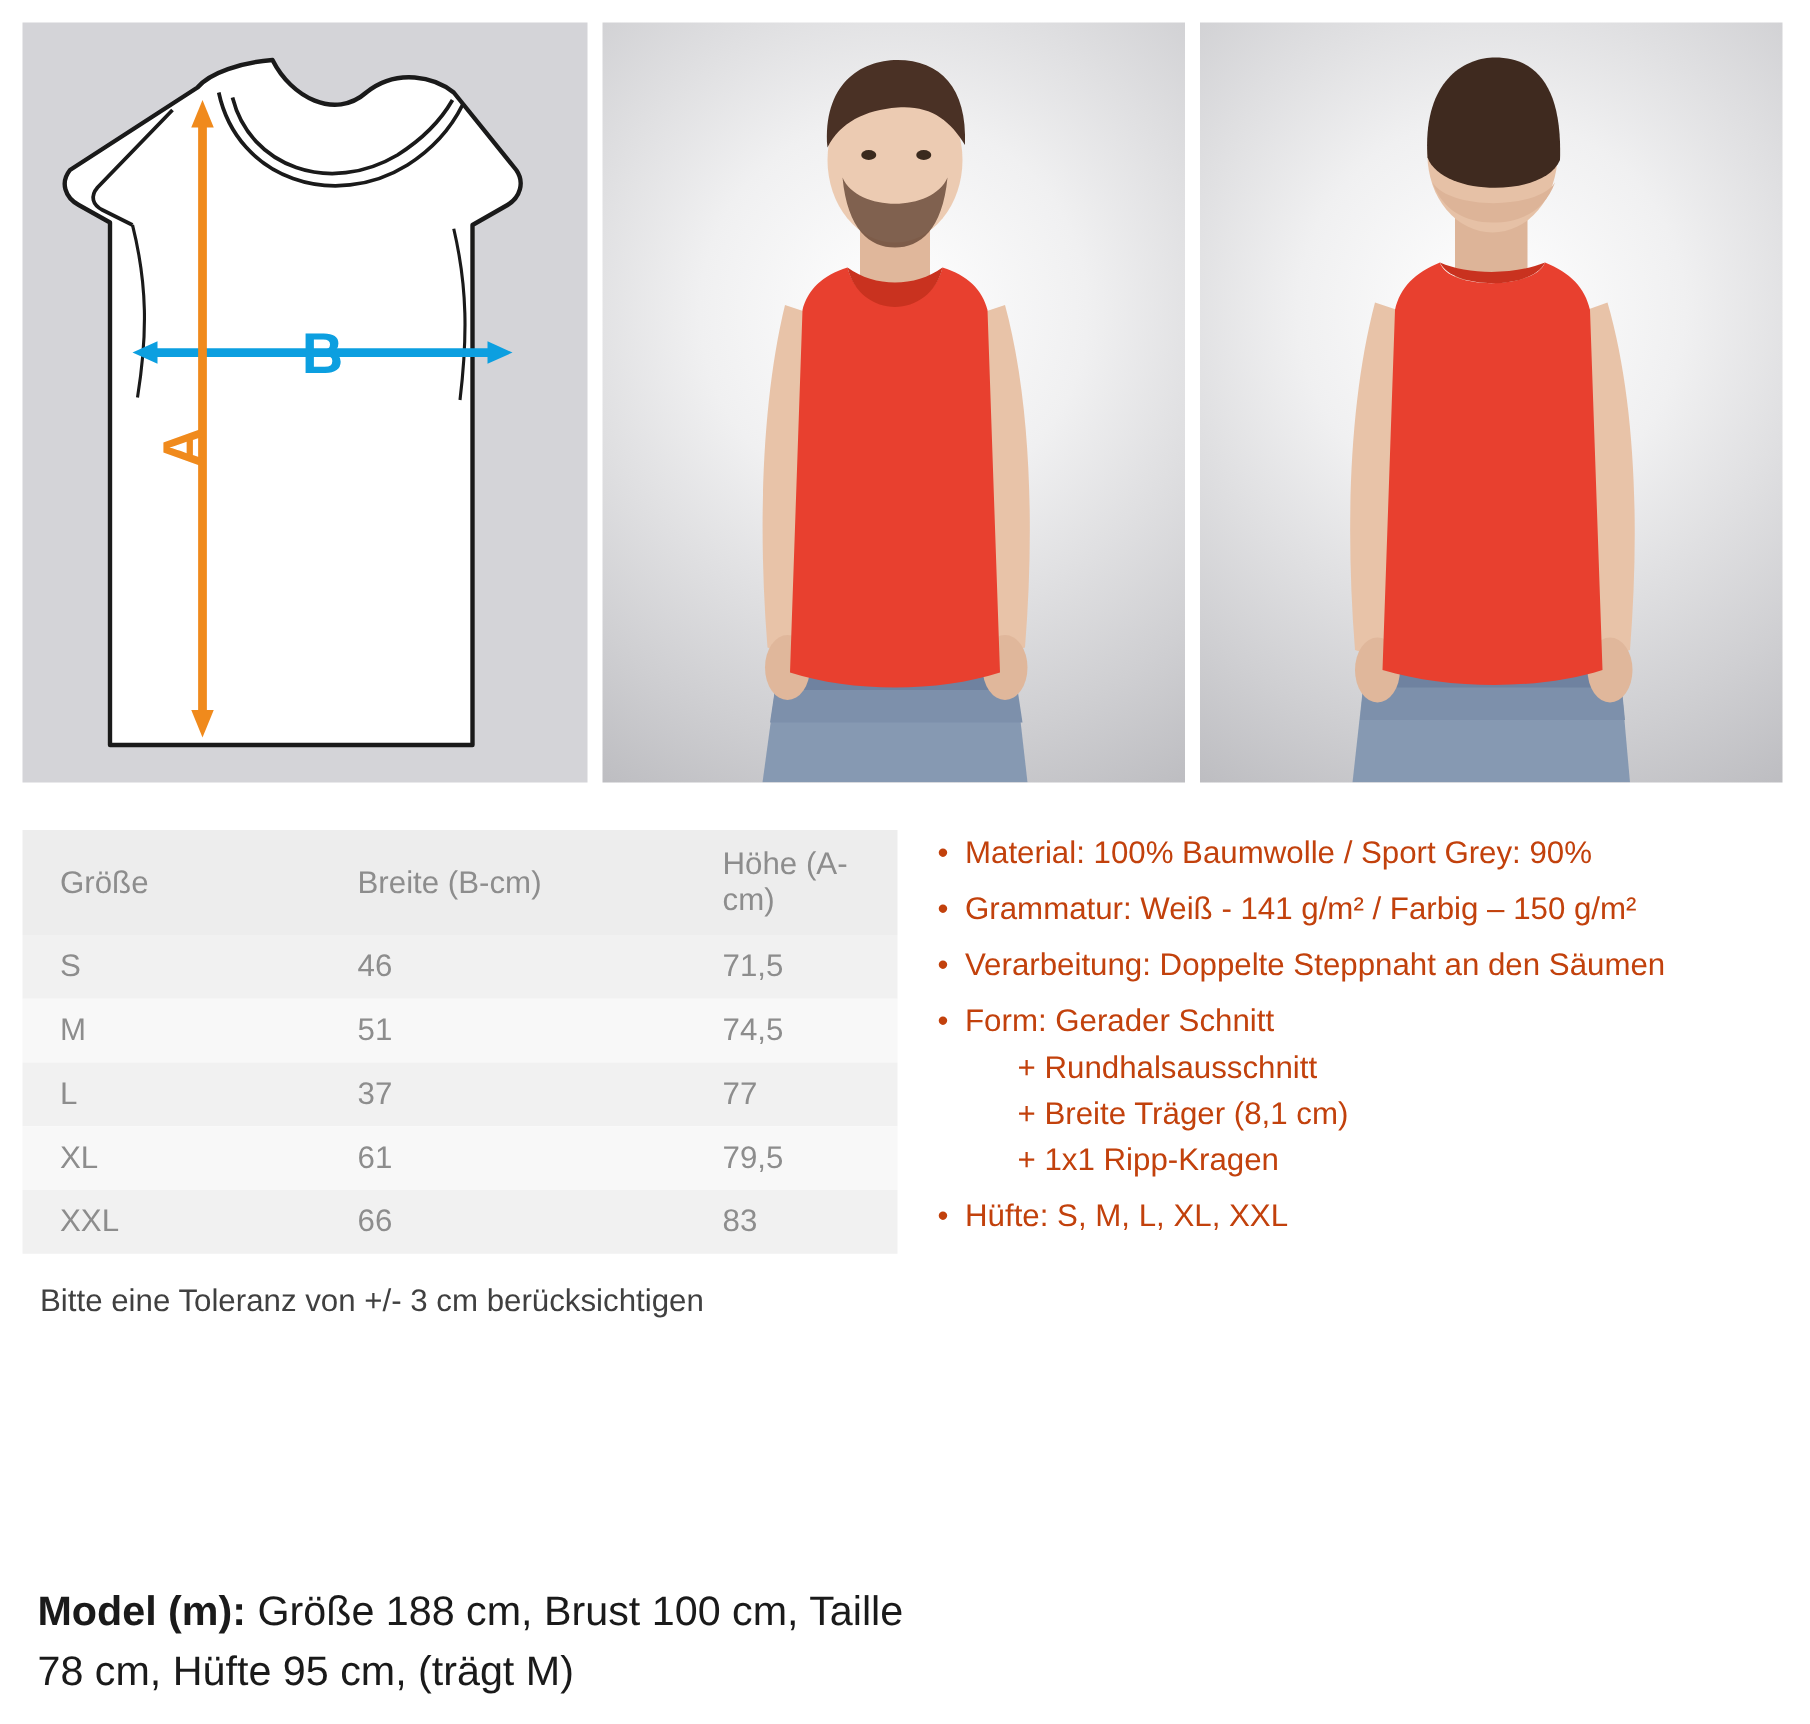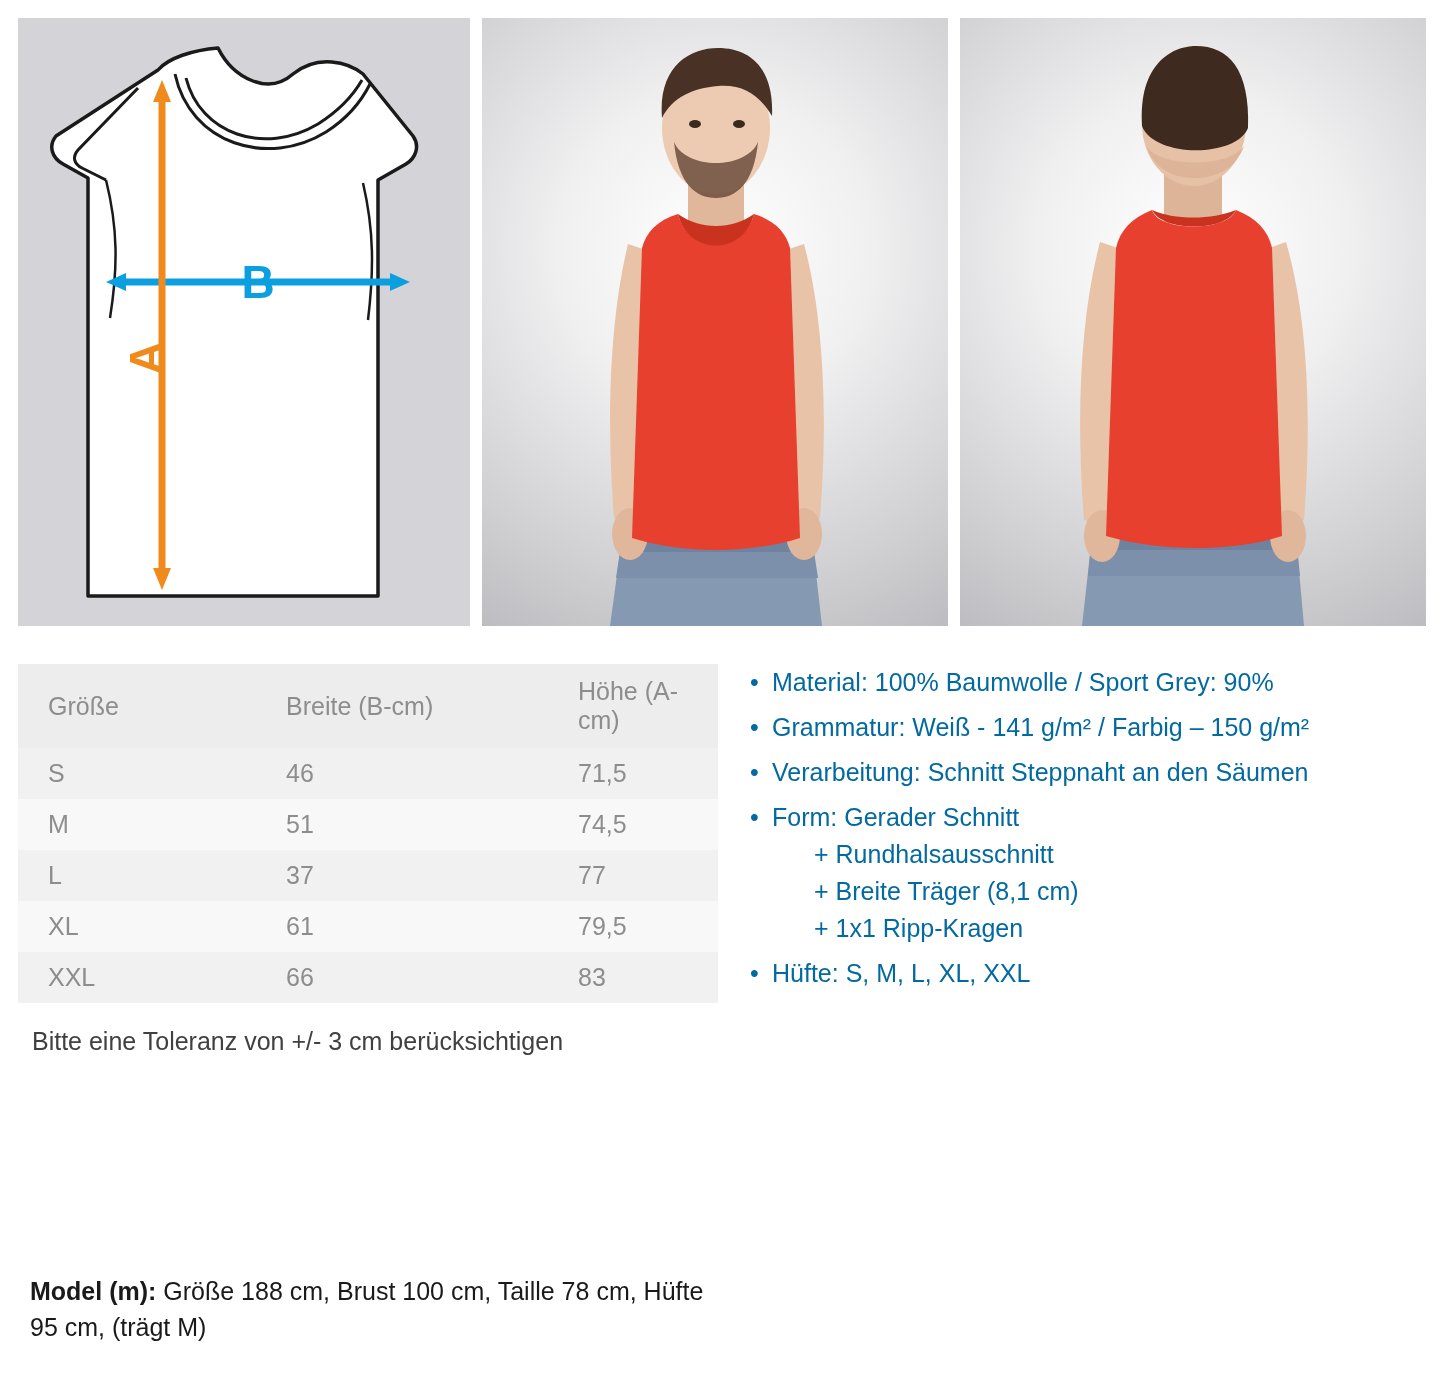--- a/index.html
+++ b/index.html
@@ -80,43 +80,43 @@
   .tolerance {
     font-size: 25px;
     color: #404040;
     margin-top: 24px;
     padding-left: 14px;
   }
 
   .model-line {
     position: absolute;
     left: 30px;
-    bottom: 34px;
+    bottom: 18px;
     width: 700px;
-    font-size: 25px;
+    font-size: 33px;
     line-height: 1.45;
     color: #1a1a1a;
   }
   .model-line b { font-weight: bold; }
 
   .desc {
     font-size: 25px;
     line-height: 1.45;
     text-align: justify;
     color: #1a1a1a;
     margin: 0 0 26px 0;
   }
 
   ul.features {
     list-style: none;
     margin: 0;
     padding: 0;
     font-size: 25px;
     line-height: 1.48;
-    color: #0369a1;
+    color: #c2410c;
   }
   ul.features > li {
     position: relative;
     padding-left: 28px;
     margin-bottom: 8px;
   }
   ul.features > li:before {
     content: "•";
     position: absolute;
     left: 6px;
@@ -262,21 +262,21 @@
   <div class="right-col">
 
     <ul class="features">
       <li>
         <span>Material: 100% Baumwolle / Sport Grey: 90%</span>
       </li>
       <li>
         <span>Grammatur: Weiß - 141 g/m² / Farbig – 150 g/m²</span>
       </li>
       <li>
-        <span>Verarbeitung: Schnitt Steppnaht an den Säumen</span>
+        <span>Verarbeitung: Doppelte Steppnaht an den Säumen</span>
       </li>
       <li>
         <span>Form: Gerader Schnitt</span>
         <div class="sub-line">+ Rundhalsausschnitt</div>
         <div class="sub-line">+ Breite Träger (8,1 cm)</div>
         <div class="sub-line">+ 1x1 Ripp-Kragen</div>
       </li>
       <li>
         <span>Hüfte:  S, M, L, XL, XXL</span>
       </li>

